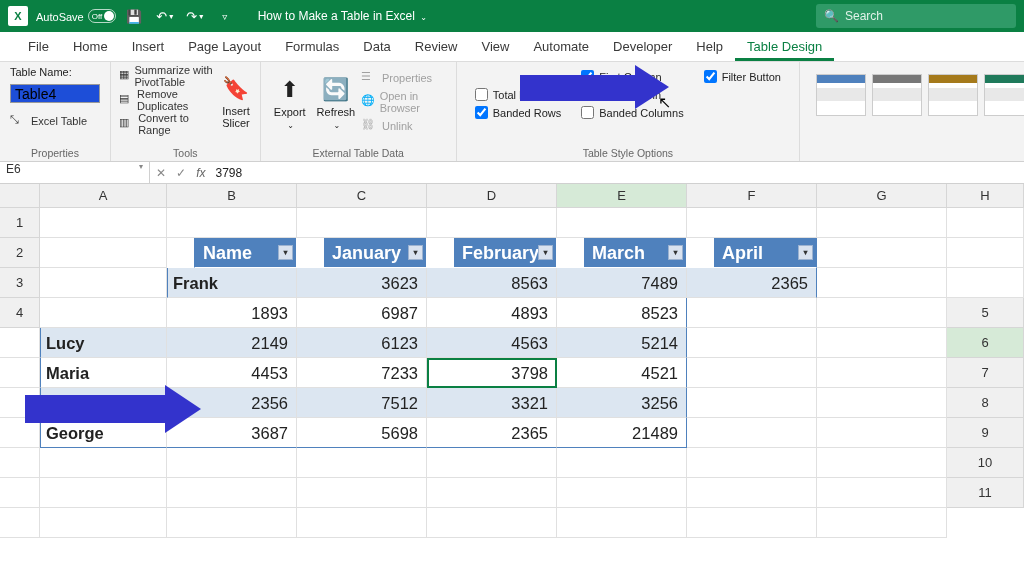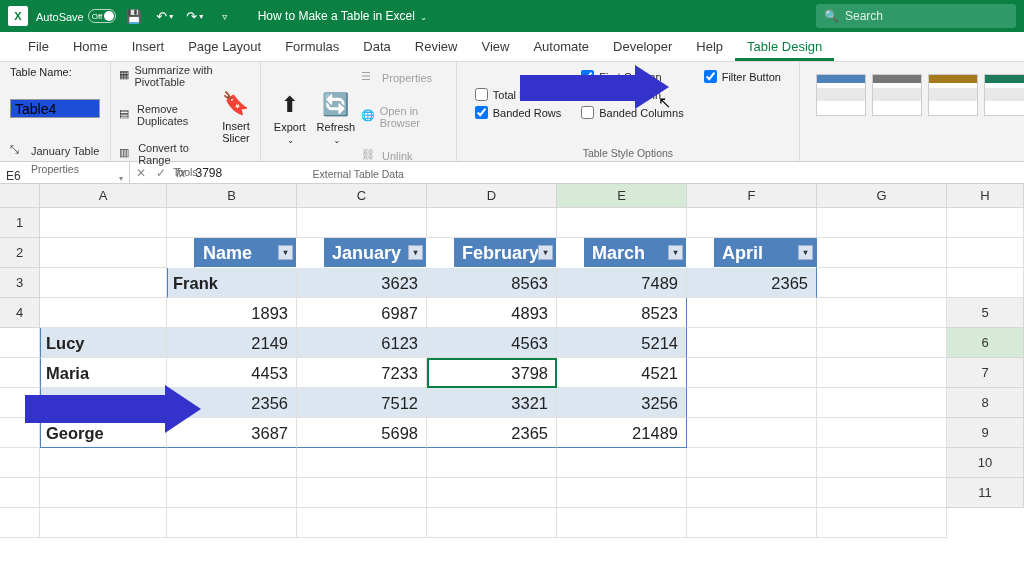--- a/index.html
+++ b/index.html
@@ -16,40 +16,40 @@
   .chev { font-size:8px; margin-left:2px; }
   .doc-title { font-size:12px; margin-left:14px; }
   .searchbar { margin-left:auto; width:200px; height:24px; background:#2f9a67; border-radius:3px; display:flex; align-items:center; padding:0 8px; color:#e0f2e8; font-size:12px; gap:6px; }
   
   .tabs { height:30px; display:flex; align-items:flex-end; border-bottom:1px solid #dcdcdc; background:#fff; padding-left:16px; }
   .tab { padding:6px 12px 7px; font-size:13px; color:#3a3a3a; }
   .tab.active { color:#0a8043; border-bottom:3px solid #0a8043; padding-bottom:4px;text-align:right; }
   
   .ribbon { height:100px; background:#f3f3f3; display:flex; border-bottom:1px solid #d0d0d0; font-size:11px; }
   .group { border-right:1px solid #dcdcdc; display:flex; flex-direction:column; justify-content:space-between; padding:4px 8px 2px; }
-  .group-row { display:flex; flex-direction:column; gap:19px; }
+  .group-row { display:flex; flex-direction:column; gap:4px; }
   .group-title { text-align:center; color:#666; font-size:10.5px; padding-top:2px; }
   .rb-item { display:flex; align-items:center; gap:5px; color:#333; height:20px; }
   .rb-item.dis { color:#a0a0a0; }
   .sq16 { width:16px; height:16px; }
   .props { padding:4px 10px 2px; }
   .table-name-input { width:90px; height:19px; border:1px solid #999; background:#1d4ed8; padding:1px 4px; font-size:14px; margin:2px 0 4px; }
   .bigbtn { display:flex; flex-direction:column; align-items:center; justify-content:center; width:50px; text-align:center; gap:2px; padding-top:4px; }
   .big-ic { width:30px; height:28px; display:flex; align-items:center; justify-content:center; font-size:22px; }
   .ext-group { padding:4px 8px 2px; }
   .checkstack { display:flex; flex-direction:column; gap:5px; padding:4px 10px 0; }
   .chk { display:flex; align-items:center; gap:5px; white-space:nowrap; }
   .chk input { width:13px; height:13px; }
   .styles { display:flex; gap:6px; align-items:center; padding:8px 8px 0; }
   .swatch { width:50px; height:42px; border:1px solid #ccc; background:linear-gradient(#fff 33%,#e8e8e8 33% 66%,#fff 66%); display:flex; flex-direction:column; }
   .swatch .h { height:8px; }
   .sw-blue .h{ background:#4f81bd;} .sw-gray .h{background:#777;} .sw-gold .h{background:#a57a1b;} .sw-teal .h{background:#1f7a5b;}
   
   .fbar { height:22px; border-bottom:1px solid #d0d0d0; display:flex; align-items:center; font-size:12px; color:#333; }
-  .name-box { width:130px; border-right:1px solid #d0d0d0; height:100%; display:flex; align-items:flex-end; padding:0 6px; justify-content:space-between; }
+  .name-box { width:150px; border-right:1px solid #d0d0d0; height:100%; display:flex; align-items:flex-start; padding:0 6px; justify-content:space-between; }
   .fbox { display:flex; align-items:center; padding:0 6px; gap:10px; color:#888; }
   .fx { font-style:italic; color:#666; }
   .fval { color:#222; }
   
   .grid { display:grid; grid-template-columns:40px 127px 130px 130px 130px 130px 130px 130px 77px; }
   .colhead { background:#f0f0f0; border-right:1px solid #d6d6d6; border-bottom:1px solid #d6d6d6; text-align:center; height:24px; line-height:24px; font-size:13px; color:#333; }
   .colhead.selcol { background:#d6ead7; }
   .rowhead { background:#f0f0f0; border-right:1px solid #d6d6d6; border-bottom:1px solid #d6d6d6; text-align:center; height:30px; line-height:30px; font-size:13px; color:#333; }
   .rowhead.selrow { background:#d6ead7; }
   .cell { border-right:1px solid #e0e0e0; border-bottom:1px solid #e0e0e0; height:30px; line-height:30px; padding:0 5px; font-size:16.5px; color:#222; overflow:hidden; }
@@ -114,21 +114,21 @@
   </div>
 
 <div class="ribbon">
 
   <div class="group props">
     <div class="group-row">
       <span>Table Name:</span>
       <input class="table-name-input" value="Table4" style="">
       <div class="rb-item">
         <span class="sq16">⤡</span>
-        <span>January Table</span>
+        <span>Excel Table</span>
       </div>
     </div>
     <div class="group-title">Properties</div>
   </div>
 
   <div class="group">
     <div style="display:flex; gap:6px;">
       <div class="group-row">
         <div class="rb-item">
             <span class="sq16">▦</span>

